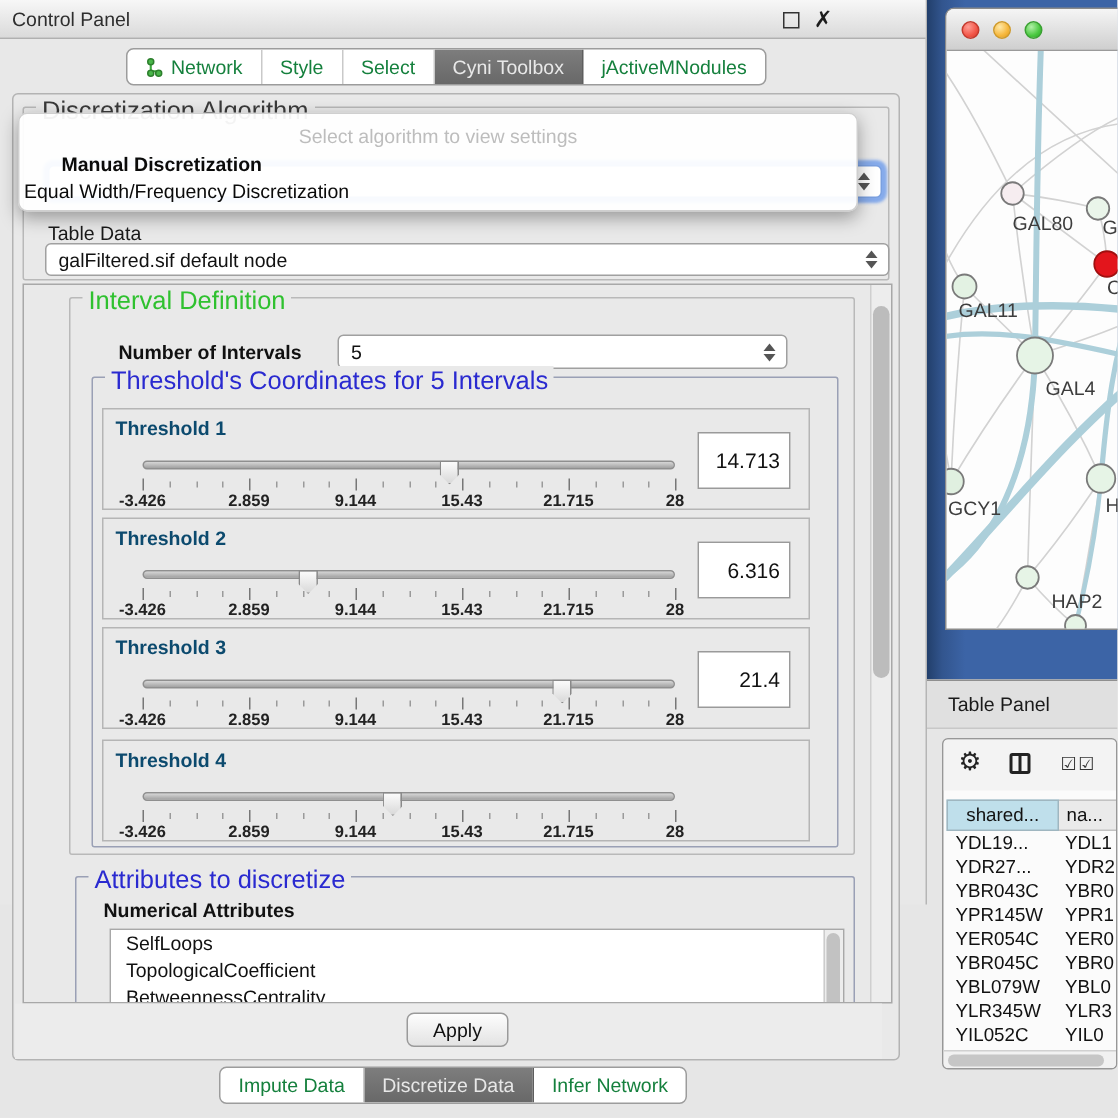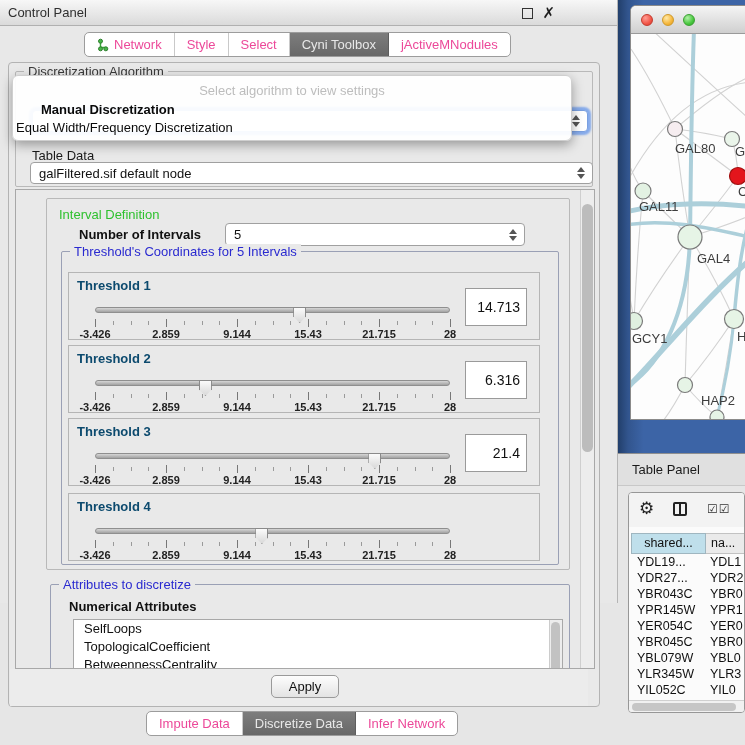--- a/index.html
+++ b/index.html
@@ -8,31 +8,31 @@
   #stage { position:absolute; inset:0; overflow:hidden; }
 
   
   #control-panel { position:absolute; left:0; top:0; width:618px; height:603px; background:#e8e8e8; border-right:1px solid #b5b5b5; }
   .titlebar { position:absolute; left:0; top:0; width:100%; height:26px; background:linear-gradient(#f7f7f7,#dadada); border-bottom:1px solid #b0b0b0; }
   .titlebar .t { position:absolute; left:8px; top:0; line-height:26px; font-size:13px; color:#2e2e2e; }
   .float-btn { position:absolute; right:84px; top:8px; width:11px; height:11px; border:1.5px solid #333; background:transparent; }
   .close-btn { position:absolute; right:62px; top:4px; font-size:15px; font-weight:bold; color:#1c1c1c; }
 
   .seg { display:flex; background:#fff; border:1px solid #9c9c9c; border-radius:5px; overflow:hidden; }
-  .seg .s { padding:4px 12px; font-size:13px; color:#ec4899; border-right:1px solid #c9c9c9; display:flex; align-items:center; gap:5px; white-space:nowrap; }
+  .seg .s { padding:4px 12px; font-size:13px; color:#15803d; border-right:1px solid #c9c9c9; display:flex; align-items:center; gap:5px; white-space:nowrap; }
   .seg .s:last-child { border-right:none; }
   .seg .s.sel { background:linear-gradient(#7d7d7d,#686868); color:#e8e8e8; border-right-color:#5e5e5e; }
   #top-tabs { position:absolute; left:84px; top:32px; }
   #bottom-tabs { position:absolute; left:146px; top:711px; }
 
   #content { position:absolute; left:8px; top:62px; width:592px; height:645px; background:#e9e9e9; border:1px solid #b3b3b3; border-radius:4px; }
 
   .groupbox { position:absolute; border:1px solid #b9b9b9; border-radius:2px; }
-  .group-label { position:absolute; top:-8px; left:8px; background:#e9e9e9; padding:0 4px; font-size:13px;text-align:right; }
-  .lbl-gray { color:#3a3a3a; } .lbl-green { color:#2fc12f;margin-top:16px; } .lbl-blue { color:#2a2ad0; }
+  .group-label { position:absolute; top:-8px; left:8px; background:#e9e9e9; padding:0 4px; font-size:17px;text-align:right; }
+  .lbl-gray { color:#3a3a3a; } .lbl-green { color:#2fc12f; } .lbl-blue { color:#2a2ad0; }
 
   .combo { position:absolute; background:#fff; border:1px solid #a0a0a0; border-radius:4px; font-size:13px; color:#111; padding-left:8px; display:flex; align-items:center; }
   .combo.focus { box-shadow:0 0 2px 3px rgba(100,150,235,.75); border-color:#7aa0e0; }
   .spin { position:absolute; right:7px; top:50%; transform:translateY(-50%); display:flex; flex-direction:column; gap:2px; }
   .spin i { width:0; height:0; border-left:4px solid transparent; border-right:4px solid transparent; display:block; }
   .spin .up { border-bottom:5px solid #555; }
   .spin .dn { border-top:5px solid #555; }
 
   
   #algo-popup { position:absolute; left:12px; top:75px; width:560px; height:66px; background:rgba(255,255,255,.94); border:1px solid #cfcfcf; border-radius:6px; box-shadow:0 4px 12px rgba(0,0,0,.35); z-index:30; }

